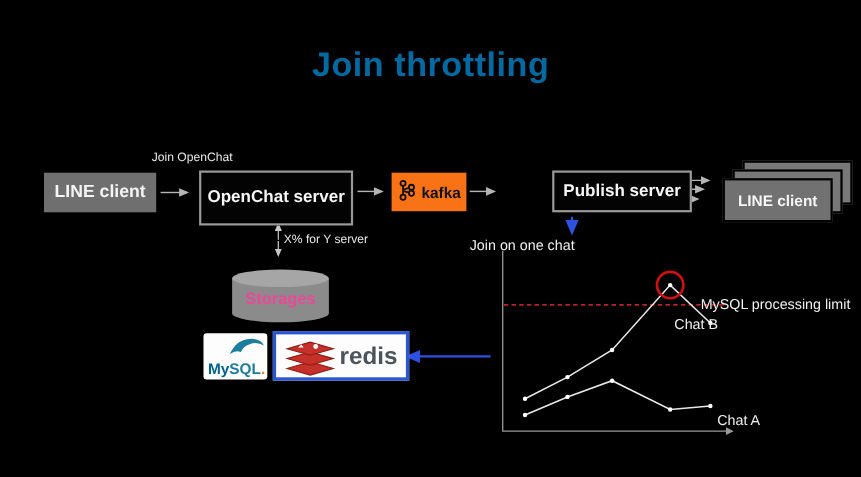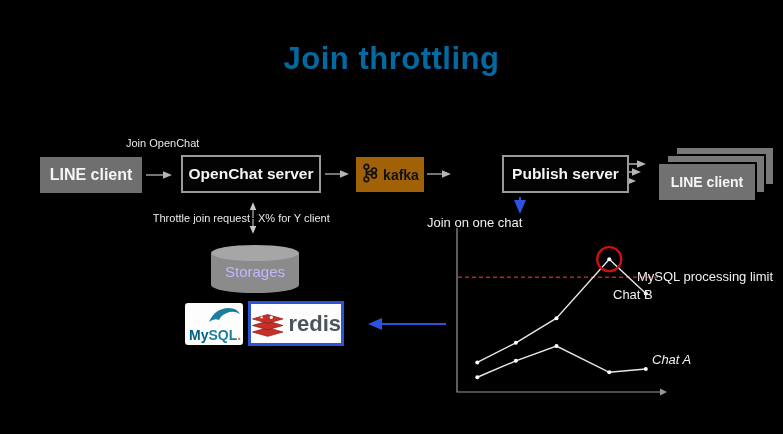--- a/index.html
+++ b/index.html
@@ -14,44 +14,44 @@
   .title{
     left:0;right:0;top:41px;text-align:center;color:#0369a1;
     font-size:31px;font-weight:bold;letter-spacing:0.5px;
   }
   .node{
     display:flex;align-items:center;justify-content:center;
     color:#f5f5f5;font-weight:bold;box-sizing:border-box;
   }
   .gray-box{background:var(--box-gray);font-size:16px;}
   .outline-box{background:#030303;border:2px solid var(--box-border);font-size:15.5px;}
-  .kafka-box{background:#a16207;color:#111;font-size:14px;gap:4px;}
+  .kafka-box{background:#f97316;color:#111;font-size:14px;gap:4px;}
   .small-label{color:#e8e8e8;font-size:11px;white-space:nowrap;}
   .stack{width:122px;height:58px;}
   .stack-box{
     position:absolute;width:100px;height:40px;background:#787878;
     border:2px solid #000;box-sizing:border-box;
   }
   .stack-front{display:flex;align-items:center;justify-content:center;
     color:#f5f5f5;font-weight:bold;font-size:14px;background:#717171;}
   .storages{width:90px;height:50px;}
   .storages-label{
     position:absolute;left:0;right:0;top:19px;text-align:center;
-    color:#c4b5fd;font-weight:normal;font-size:15px;
+    color:#ec4899;font-weight:bold;font-size:15px;
   }
   .mysql-card{
     width:58px;height:42px;background:#fdfdfd;border-radius:3px;
     box-sizing:border-box;padding:1px 3px;
   }
   .mysql-word{position:absolute;left:4px;bottom:3px;font-size:14px;font-weight:bold;line-height:14px;}
   .mysql-word .my{color:var(--mysql-navy);}
   .mysql-word .sql{color:var(--mysql-teal);margin-top:12px;}
   .mysql-word .dot{color:var(--mysql-orange);}
   .redis-card{
-    width:96px;height:45px;background:#fdfdfd;border:3px solid var(--redis-border);
+    width:124px;height:45px;background:#fdfdfd;border:3px solid var(--redis-border);
     box-sizing:border-box;display:flex;align-items:center;justify-content:center;gap:4px;
   }
   .redis-word{color:#4a555b;font-weight:bold;font-size:22px;line-height:22px;}
   .chart-text{color:#f0f0f0;font-size:13px;white-space:nowrap;}
   svg.overlay{position:absolute;left:0;top:0;pointer-events:none;}
 </style>
 </head>
 <body>
 
 <div class="slide" style="--accent-blue: #2e52e0; --arrow-gray: #b5b5b5; --box-gray: #6f6f6f; --box-border: #9a9a9a; --limit-red: #bb2222; --circle-red: #cc1111; --redis-red: #c6302b; --redis-border: #2a56d6; --mysql-navy: #00618a; --mysql-teal: #1b7e9e; --mysql-orange: #e8871e;">
@@ -109,27 +109,27 @@
         <circle cx="515.87" cy="360.84" r="2" fill="#ffffff"></circle>
         <circle cx="556.47" cy="346.08" r="2" fill="#ffffff"></circle>
         <circle cx="609.25" cy="372.32" r="2" fill="#ffffff"></circle>
         <circle cx="645.79" cy="369.04" r="2" fill="#ffffff"></circle>
         <circle cx="609.25" cy="259.15999999999997" r="12" fill="none" stroke="#cc1111" stroke-width="2.4"></circle>
       </g>
   </svg>
 
   <div class="abs title">Join throttling</div>
 
-  <div class="abs small-label" style="left:126px;top:137px;">Join OpenChat</div>
+  <div class="abs small-label" style="left:138px;top:137px;">Join OpenChat</div>
 
   <div class="abs node gray-box" style="left:40px;top:157px;width:102px;height:36px;">
     <span>LINE client</span>
   </div>
 
-  <div class="abs node outline-box" style="left:181px;top:155px;width:140px;height:38px;">
+  <div class="abs node outline-box" style="left:181px;top:155px;width:140px;height:50px;">
     <span>OpenChat server</span>
   </div>
 
   <div class="abs node kafka-box" style="left:356px;top:157px;width:68px;height:35px;">
     <span>
       <svg width="18" height="22" viewBox="0 0 20 24">
         <g stroke="#111" stroke-width="1.8" fill="none">
           <circle cx="6" cy="5" r="2.6"></circle>
           <circle cx="6" cy="19" r="2.6"></circle>
           <circle cx="14.5" cy="9" r="2.6"></circle>
@@ -148,22 +148,21 @@
   </div>
 
   <div class="abs stack" style="left:655px;top:146px;">
     <div class="stack-box" style="left:20px;top:0;"></div>
     <div class="stack-box" style="left:11px;top:8px;"></div>
     <div class="stack-box stack-front" style="left:2px;top:16px;">
       <span>LINE client</span>
     </div>
   </div>
 
-  <div class="abs small-label" style="left:118px;top:212px;width:132px;text-align:right;">Throttle join request</div>
-  <div class="abs small-label" style="left:258px;top:212px;">X% for Y client</div>
+  <div class="abs small-label" style="left:258px;top:212px;">X% for Y server</div>
 
   <div class="abs storages" style="left:210px;top:244px;">
     <svg width="90" height="50" viewBox="0 0 90 50">
       <path d="M1,9 L1,41 A44,8 0 0,0 89,41 L89,9" fill="#8b8b8b"></path>
       <ellipse cx="45" cy="9" rx="44" ry="8" fill="#a6a6a6"></ellipse>
     </svg>
     <div class="storages-label">Storages</div>
   </div>
 
   <div class="abs mysql-card" style="left:185px;top:303px;">
@@ -182,15 +181,15 @@
       <polygon points="2,13 23,7 44,13 23,19" style="fill:var(--redis-red)" stroke="#8f1d12" stroke-width="1"></polygon>
       <polygon points="15,9 17,12 12,12" fill="#fff"></polygon>
       <circle cx="28" cy="11" r="2.2" fill="#fff"></circle>
     </svg>
     <span class="redis-word">redis</span>
   </div>
 
   <div class="abs chart-text" style="left:427px;top:215px;">Join on one chat</div>
   <div class="abs chart-text" style="left:637px;top:269px;">MySQL processing limit</div>
   <div class="abs chart-text" style="left:613px;top:287px;">Chat B</div>
-  <div class="abs chart-text" style="left:652px;top:352px;font-style:italic;">Chat A</div>
+  <div class="abs chart-text" style="left:652px;top:374px;">Chat A</div>
 
 </div>
 
 </body></html>

